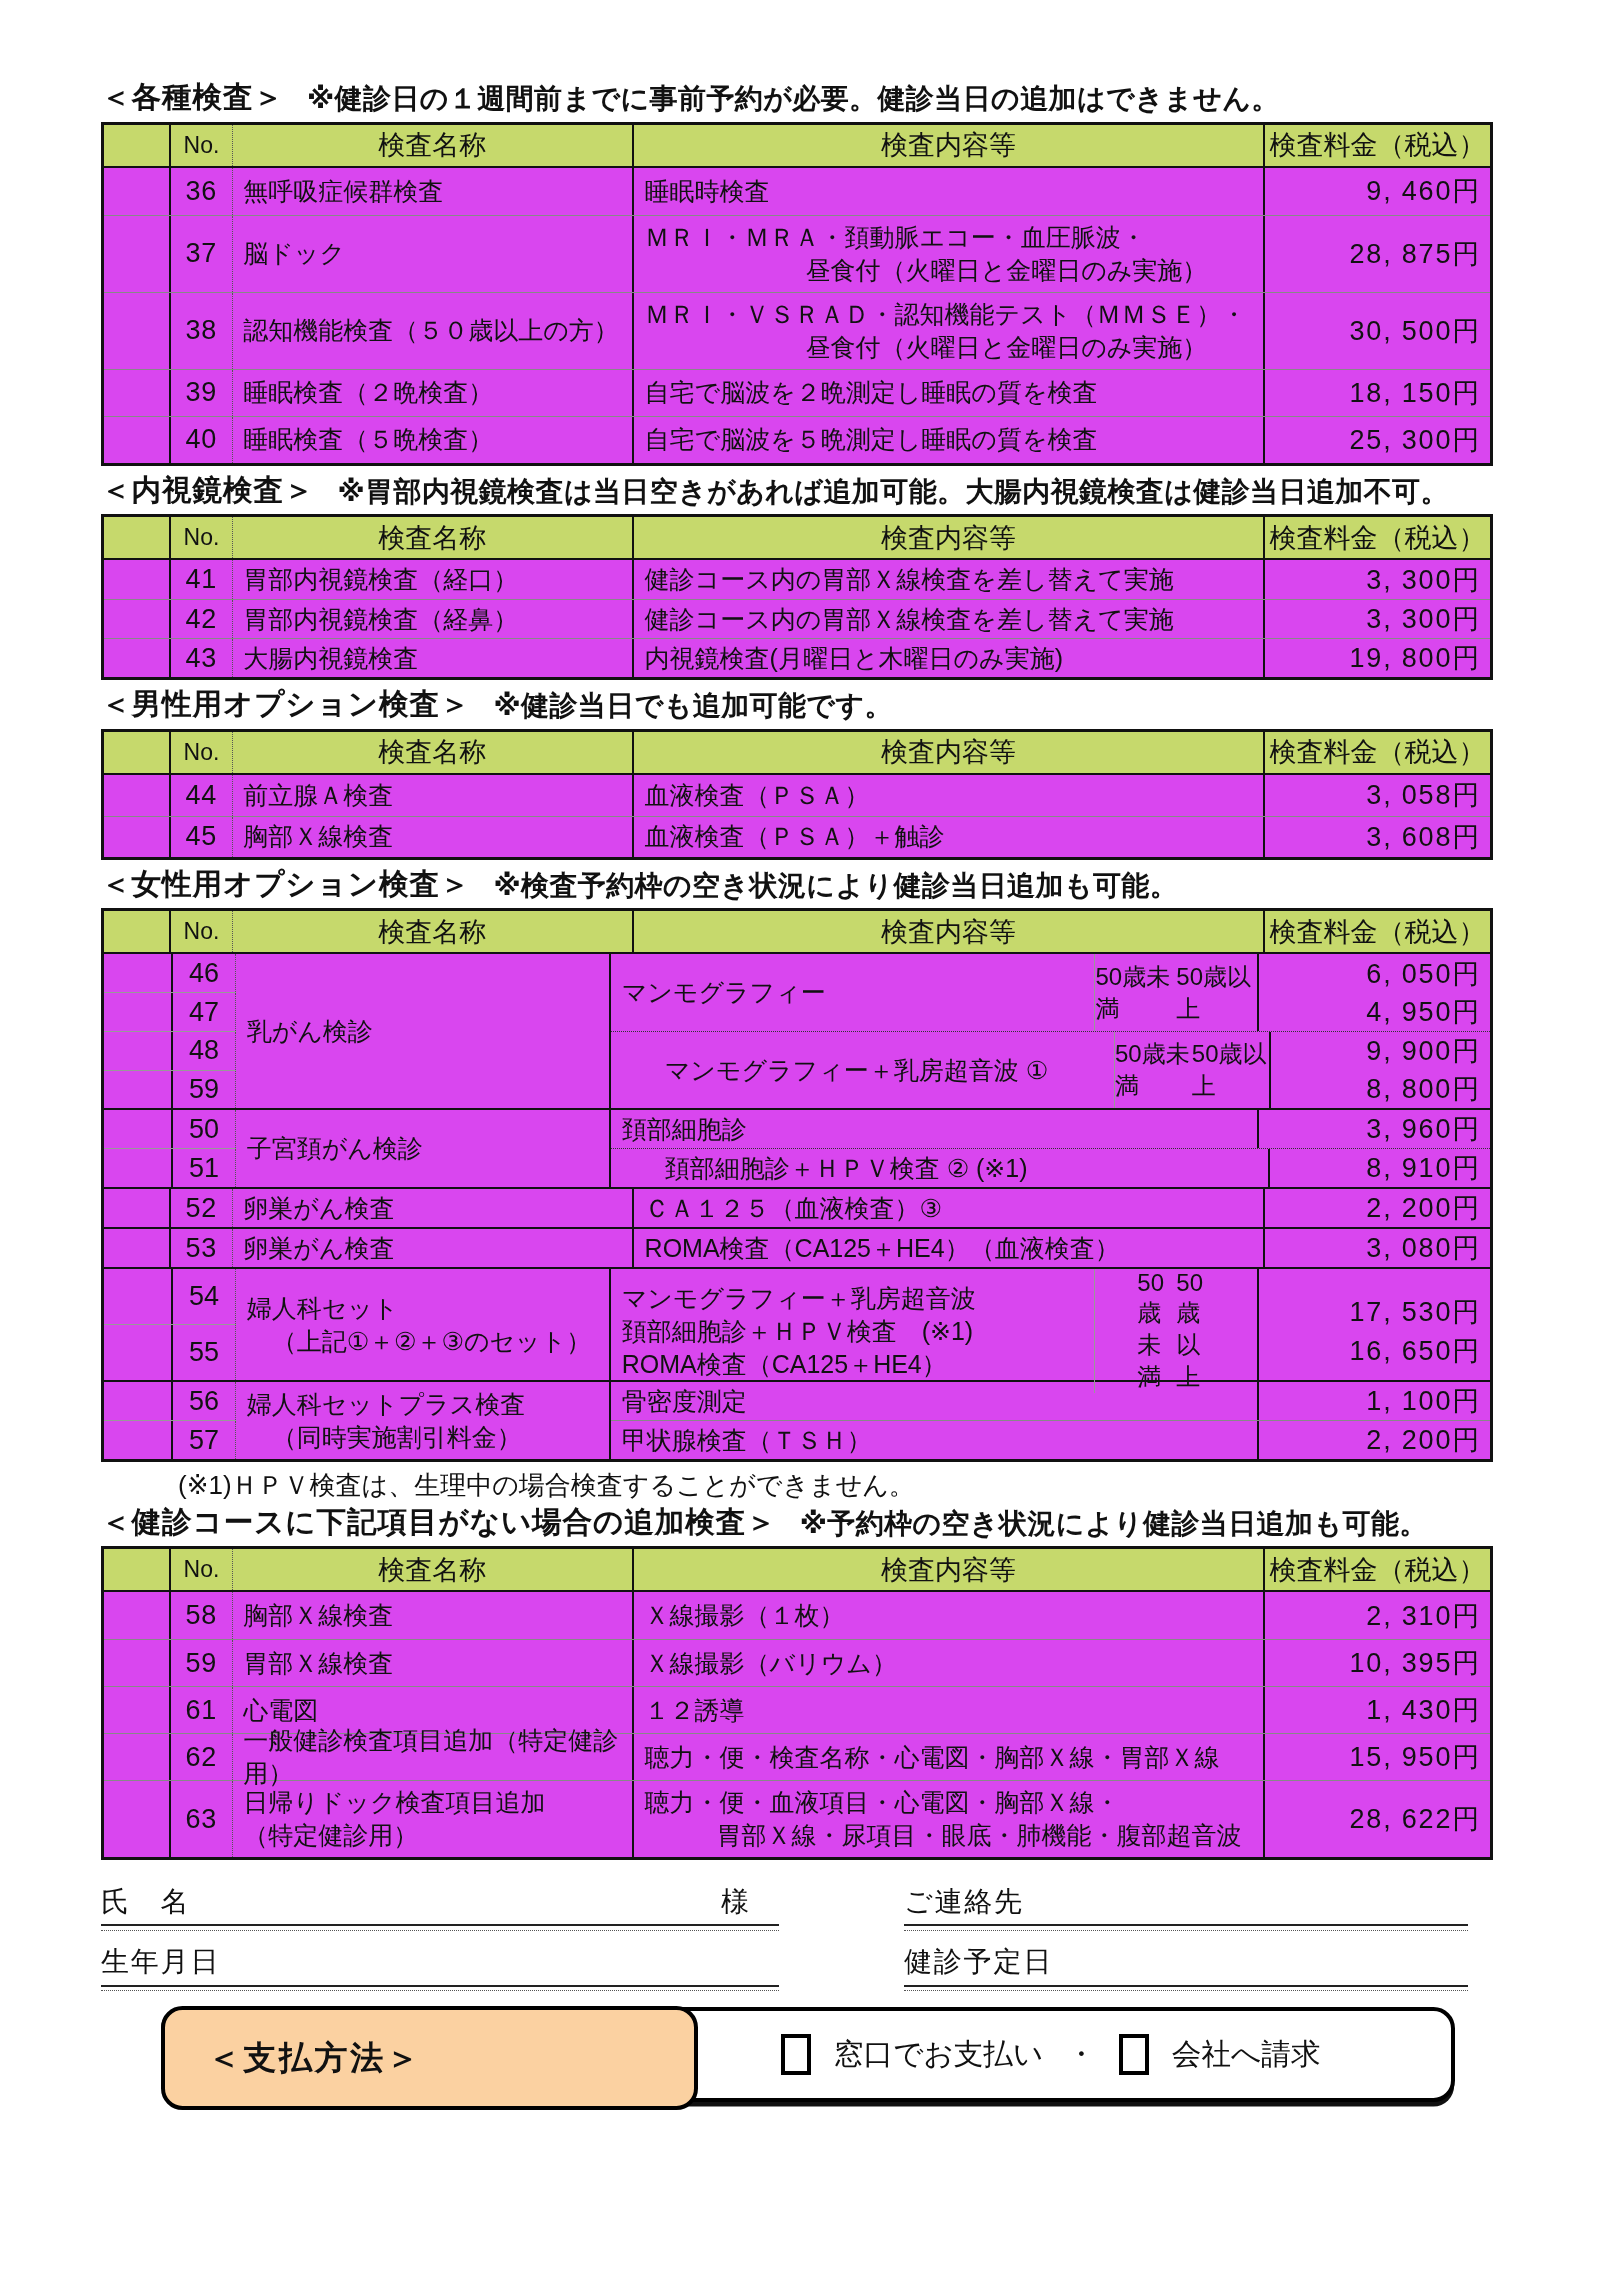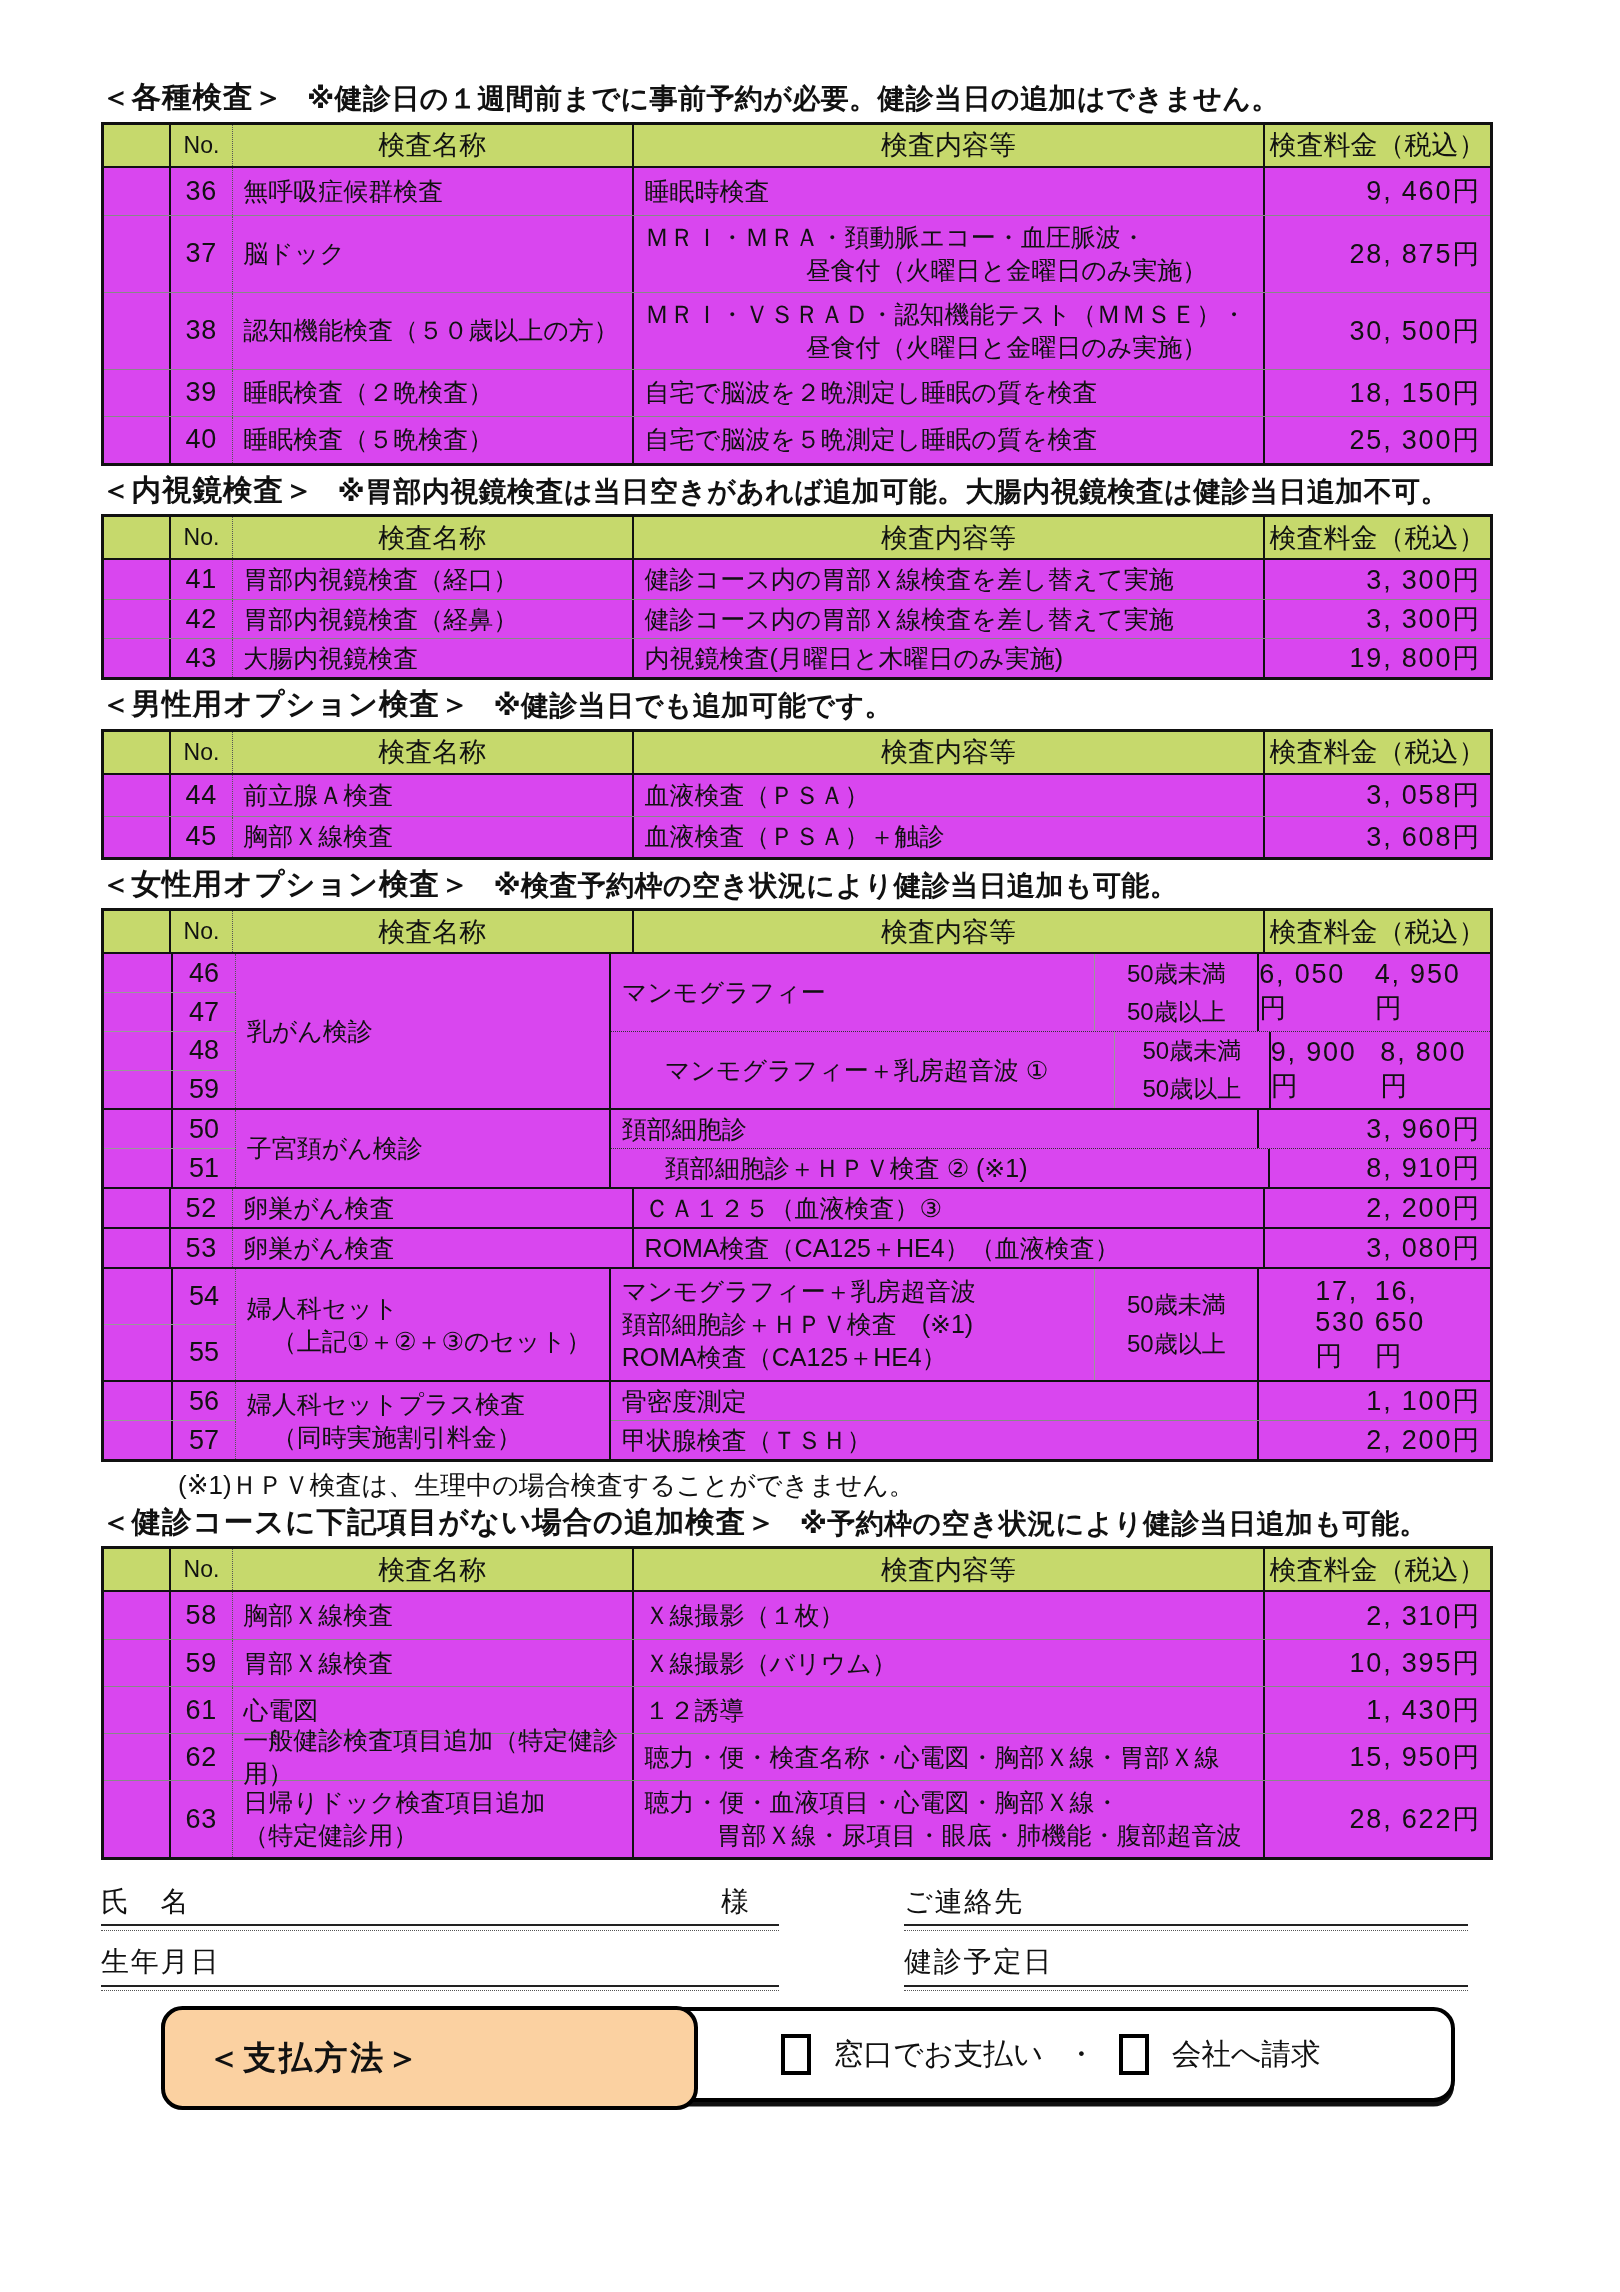--- a/index.html
+++ b/index.html
@@ -38,23 +38,23 @@
   
   .lcol { width:132px; display:flex; flex-direction:column; }
   .lrow { display:flex; flex:1; }
   .lrow + .lrow { border-top:1.8px solid #999; }
   .cb2 { width:69px; border-right:2.7px solid #111; }
   .cn2 { width:63px; border-right:1.8px dotted #555; display:flex; align-items:center; justify-content:center; font-size:27px; }
   .rblock { width:879px; display:flex; flex-direction:column; }
   .rgrp { display:flex; flex:1; }
   .cmain { width:485px; border-right:1.8px solid #999; display:flex; align-items:center; padding-left:10.7px; font-size:25px; }
   .cmain.col { align-items:flex-start; }
-  .cage { width:164px; border-right:2.7px solid #111; display:flex; flex-direction:column; }
+  .cage { width:164px; border-right:2.7px solid #111; display:flex; flex-direction:row; }
   .agec { flex:1; display:flex; align-items:center; justify-content:center; font-size:24px; }
-  .cpx { width:231px; display:flex; flex-direction:row; }
+  .cpx { width:231px; display:flex; flex-direction:column; }
   .pc { flex:1; display:flex; align-items:center; justify-content:flex-end; padding-right:9px; font-size:27px; letter-spacing:1.8px; }
   .cage.ctr, .cpx.ctr { justify-content:center; }
   .agec.fx { flex:0 0 39px; }
   .pc.fx { flex:0 0 39px; }
   .ccf { width:648px; border-right:2.7px solid #111; display:flex; align-items:center; padding-left:10.7px; font-size:25px; }
 
   .footnote { margin:5.4px 0 0 77px; font-size:26px; height:30px; }
 
   
   .fields { margin-top:16px; }

